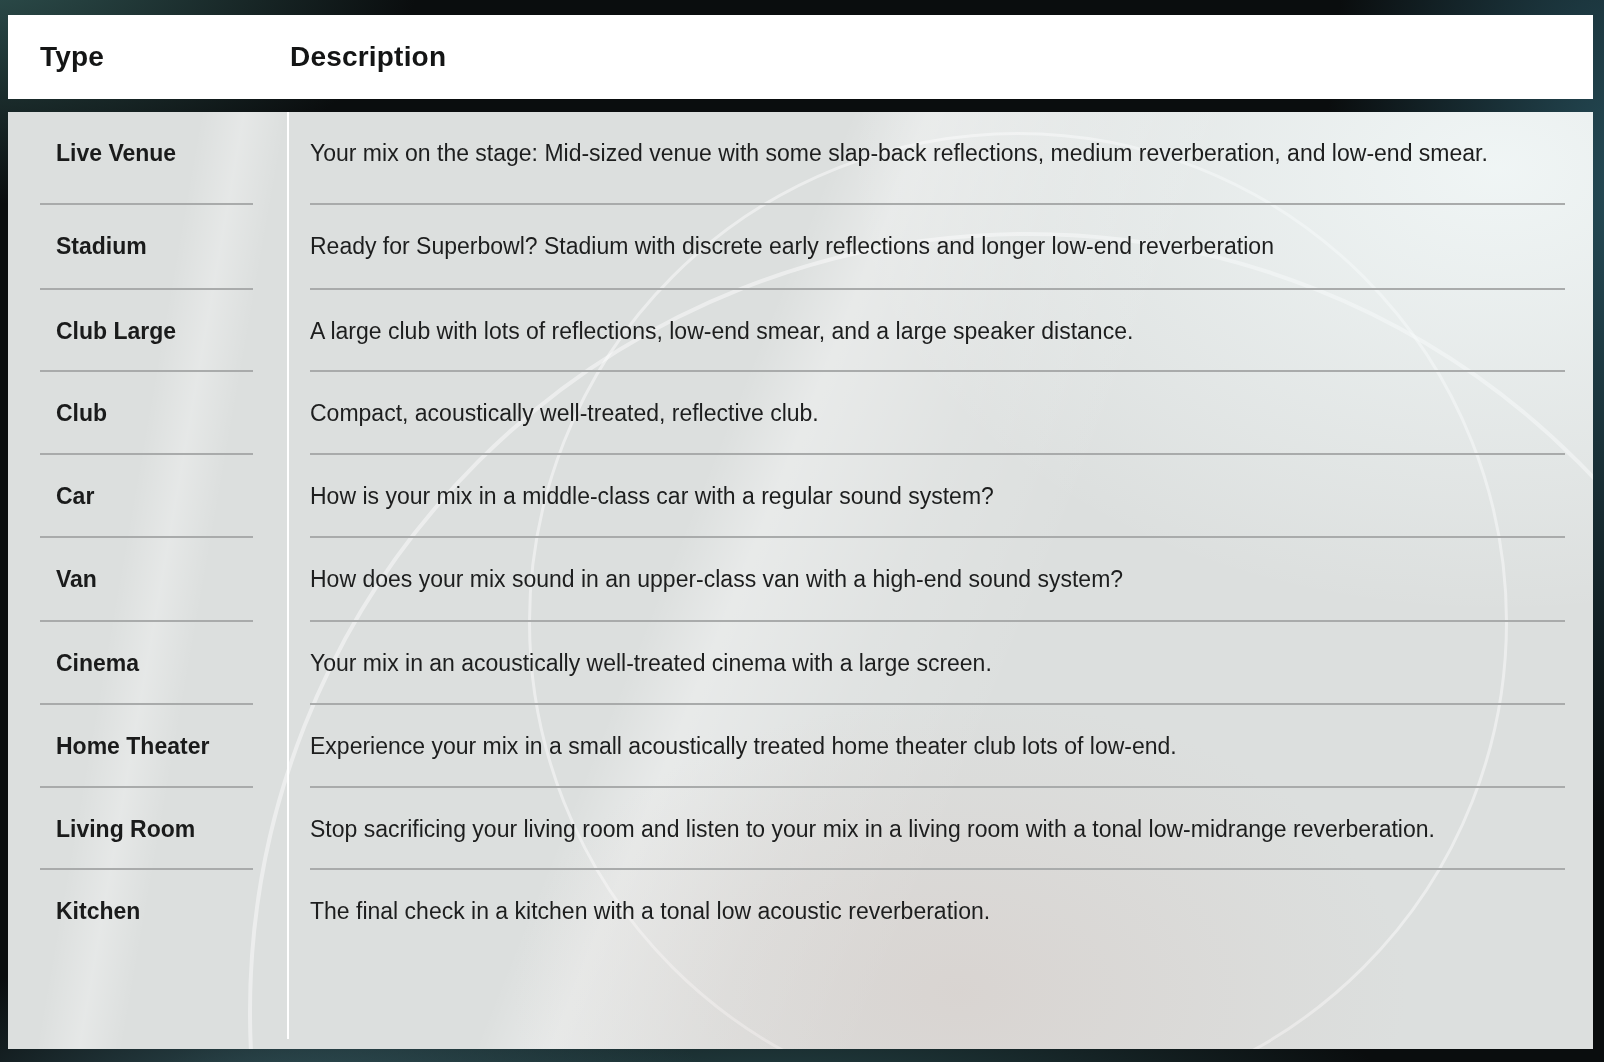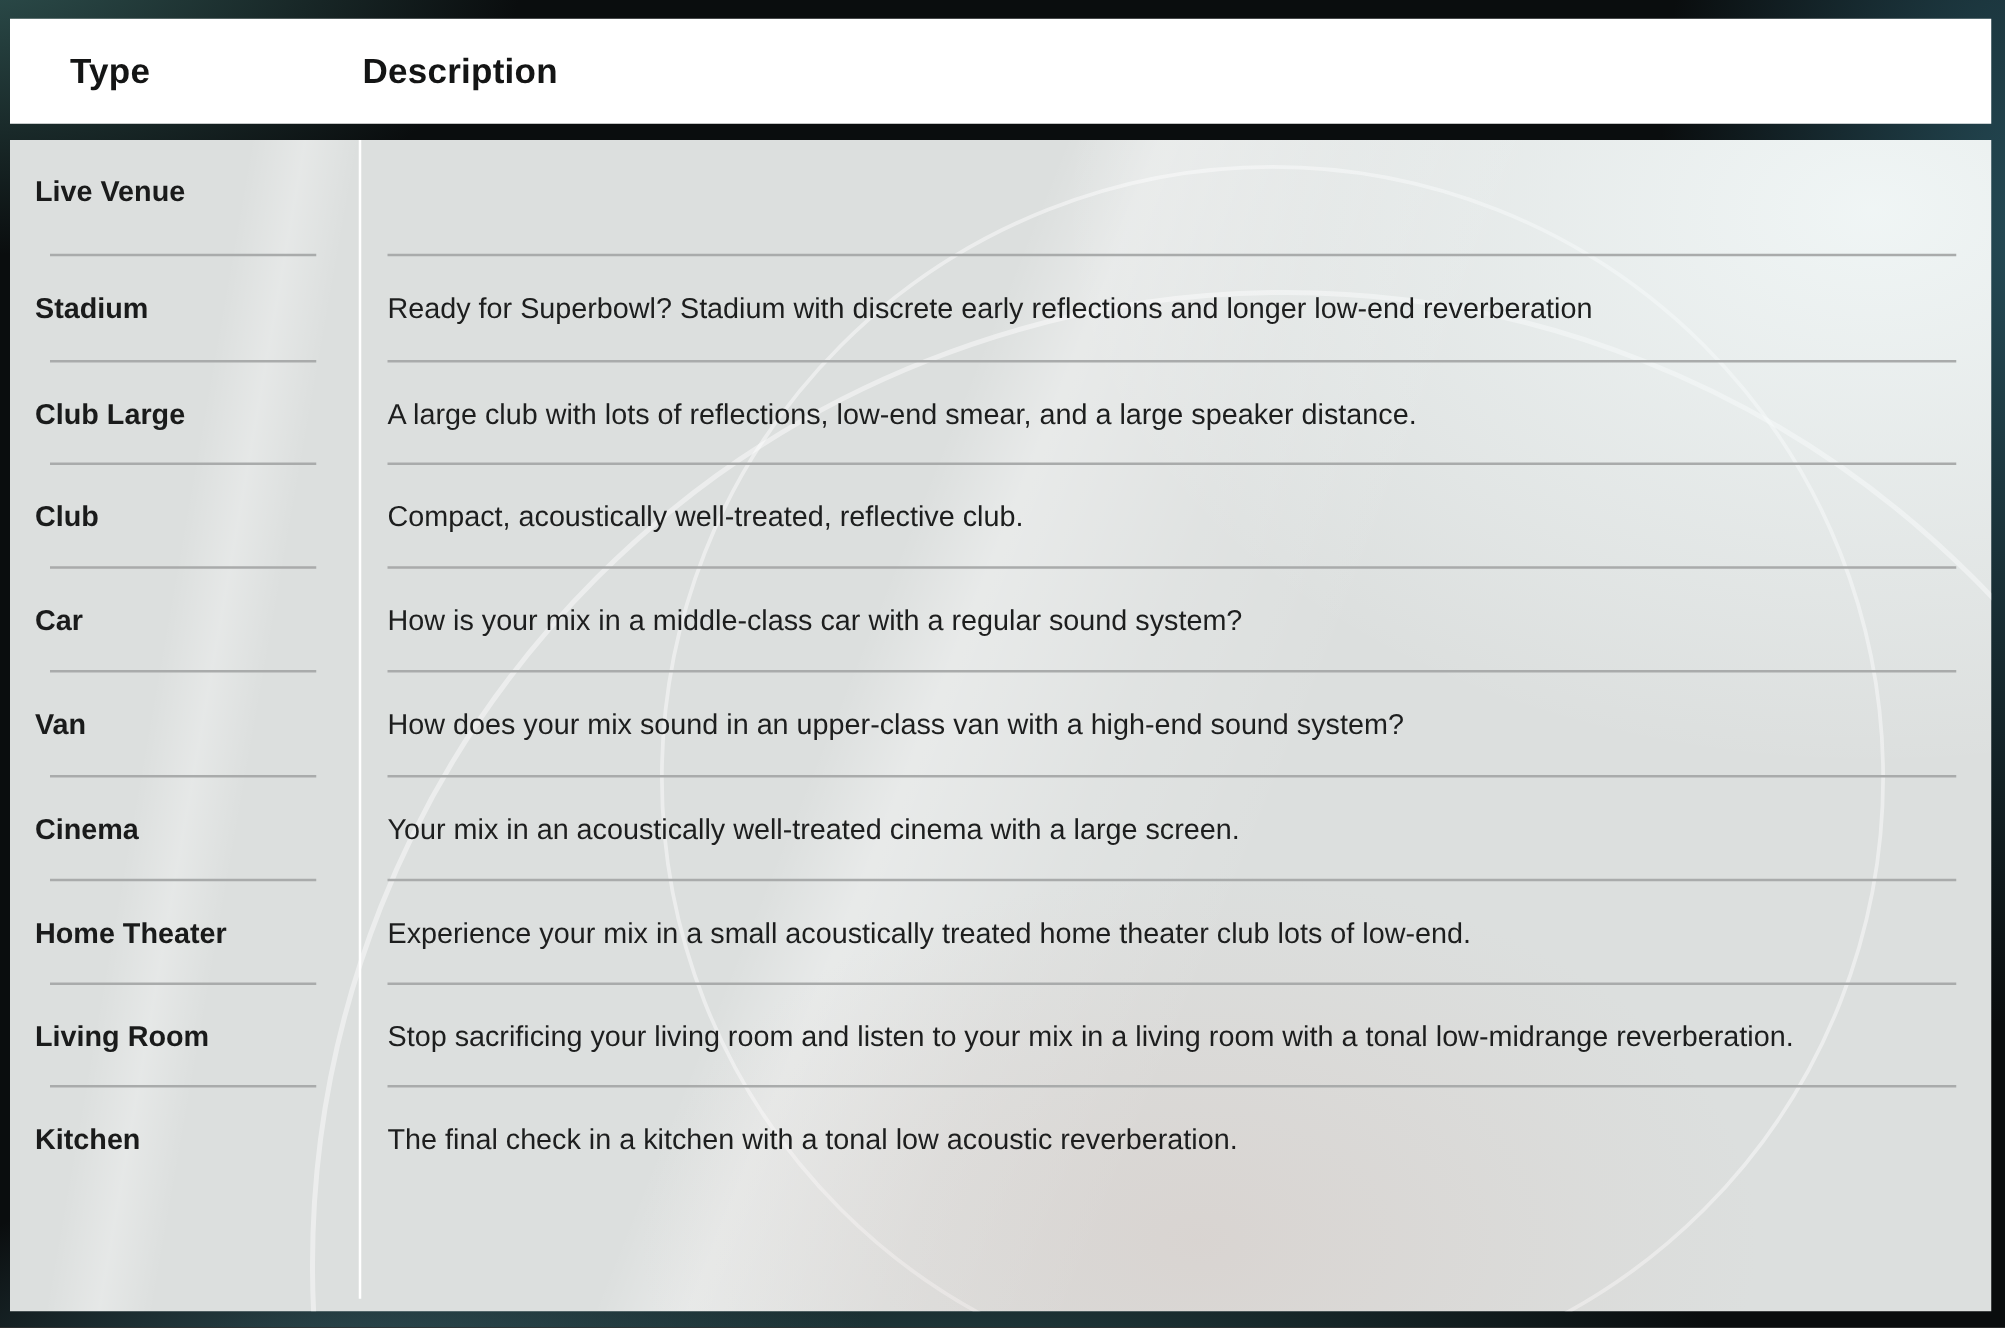--- a/index.html
+++ b/index.html
@@ -27,21 +27,21 @@
     display: flex;
     align-items: center;
     z-index: 2;
   }
   .header-cell {
     font-size: 28px;
     font-weight: bold;
     color: #141515;
     letter-spacing: 0.2px;
   }
-  .header-cell.type-col { width: 282px; padding-left: 48px; }
+  .header-cell.type-col { width: 282px; padding-left: 32px; }
   .header-cell.desc-col { flex: 1; }
 
   .table-body {
     position: absolute;
     left: 8px; top: 112px;
     width: 1585px; height: 937px;
     background: #dcdfde;
     overflow: hidden;
     z-index: 1;
   }
@@ -90,21 +90,21 @@
   .rows .row:nth-child(4)  { height: 83px; }
   .rows .row:nth-child(5)  { height: 83px; border-radius: 15px; }
   .rows .row:nth-child(6)  { height: 84px; }
   .rows .row:nth-child(7)  { height: 83px; }
   .rows .row:nth-child(8)  { height: 83px; }
   .rows .row:nth-child(9)  { height: 82px; }
   .rows .row:nth-child(10) { height: 83px; }
   .rows .row:nth-child(11) { height: 94px; }
 
   .cell { position: relative; }
-  .type-cell { padding: 26px 0 0 20px; }
+  .type-cell { padding: 26px 0 0 48px; }
   .desc-cell { padding: 26px 90px 0 23px; }
 
   .type-label {
     font-size: 23px;
     font-weight: bold;
     color: #1a1b1b;
     line-height: 31px;
     white-space: nowrap;
   }
   .desc-text {
@@ -143,20 +143,21 @@
     <div class="deco light-streak"></div>
     <div class="deco warm-tint"></div>
 
     <div class="rows" id="rows">
   <div class="row">
     <div class="cell type-cell">
       <span class="type-label">Live Venue</span>
       <span class="sep"></span>
     </div>
     <div class="cell desc-cell">
+      <span class="desc-text">Your mix on the stage: Mid-sized venue with some slap-back reflections, medium reverberation, and low-end smear.</span>
       <span class="sep"></span>
     </div>
   </div>
 
   <div class="row">
     <div class="cell type-cell">
       <span class="type-label">Stadium</span>
       <span class="sep"></span>
     </div>
     <div class="cell desc-cell">

